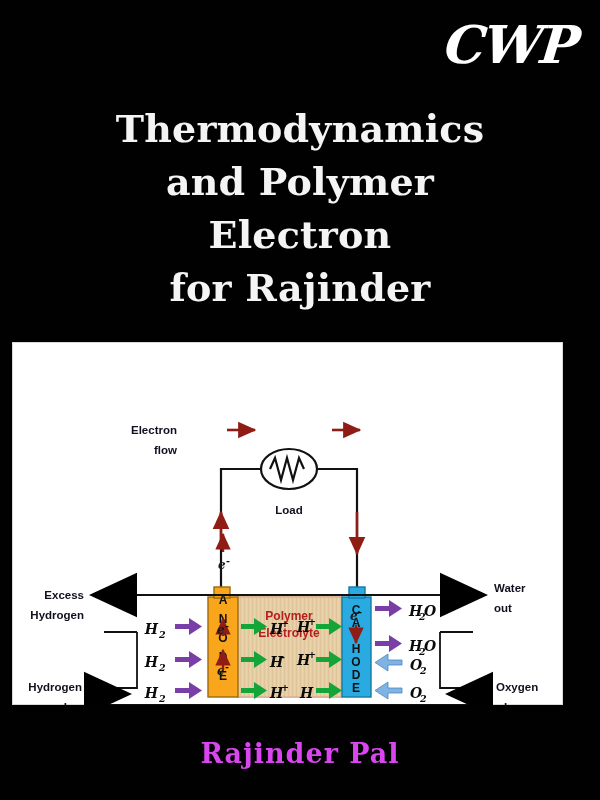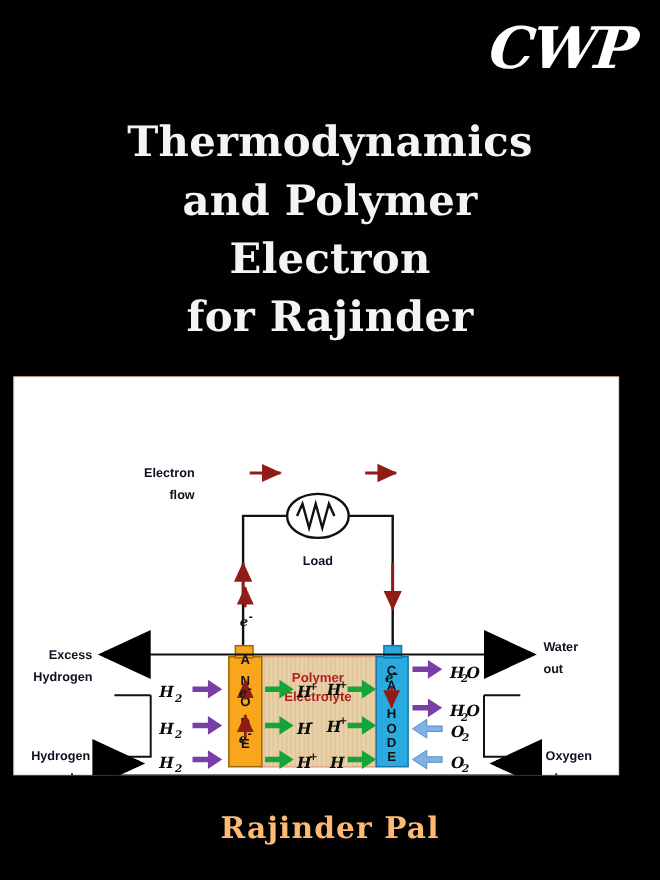--- a/index.html
+++ b/index.html
@@ -63,21 +63,21 @@
   #author {
     position: absolute;
     left: 0;
     top: 738px;
     width: 600px;
     text-align: center;
     font-family: "DejaVu Serif", serif;
     font-weight: 700;
     font-size: 27px;
     letter-spacing: 1px;
-    color: #fdba74;
+    color: #d946ef;
   }
 
   
   #diagram {
     position: absolute;
     left: 12px;
     top: 342px;
     width: 551px;
     height: 363px;
     background: #c2410c;

